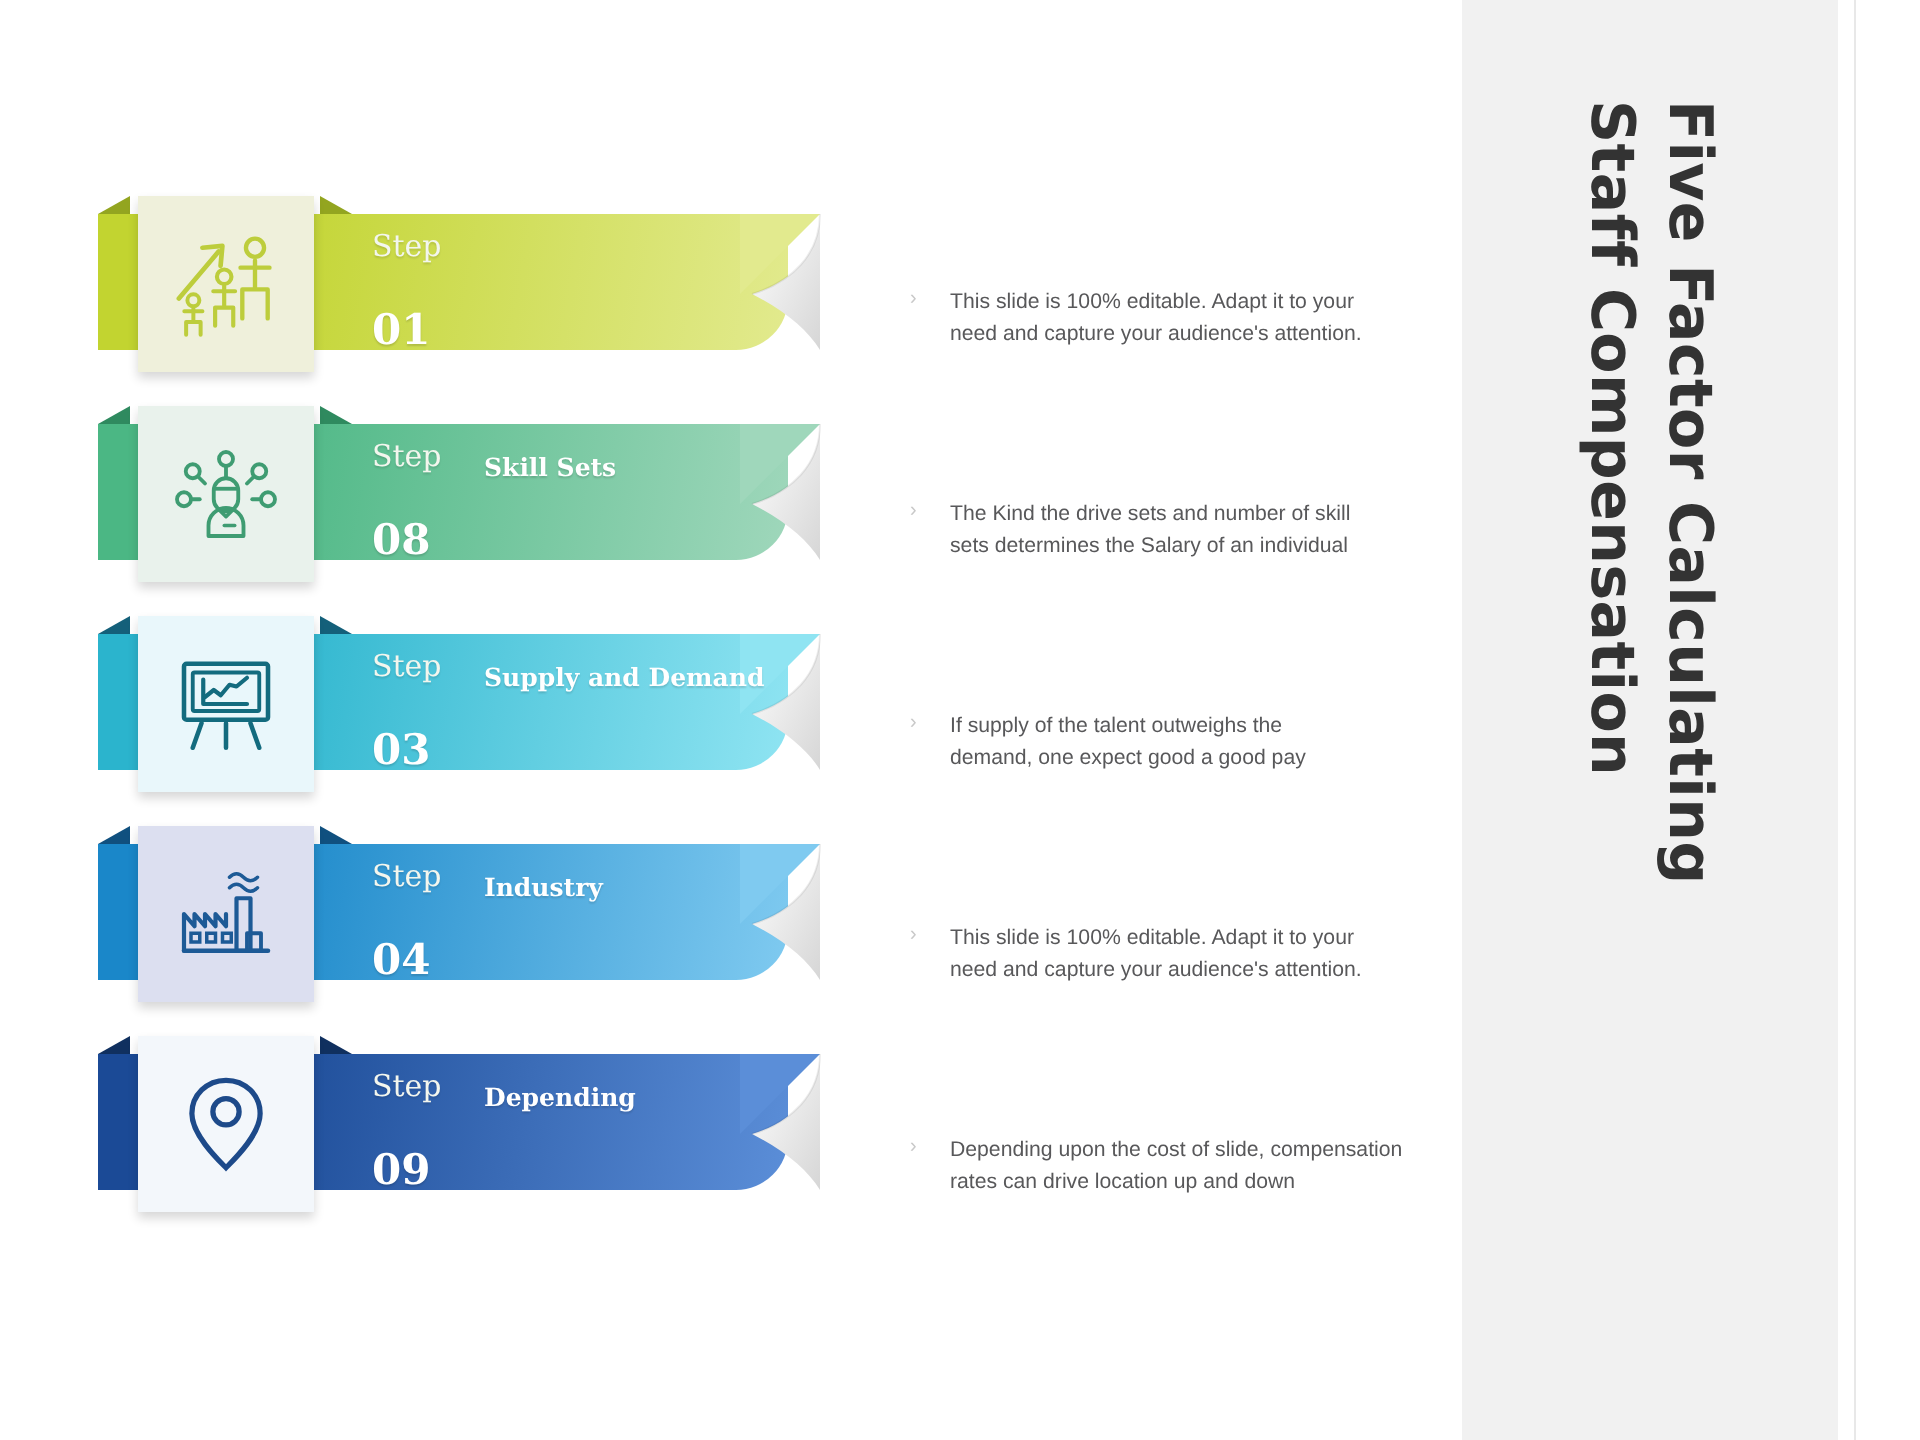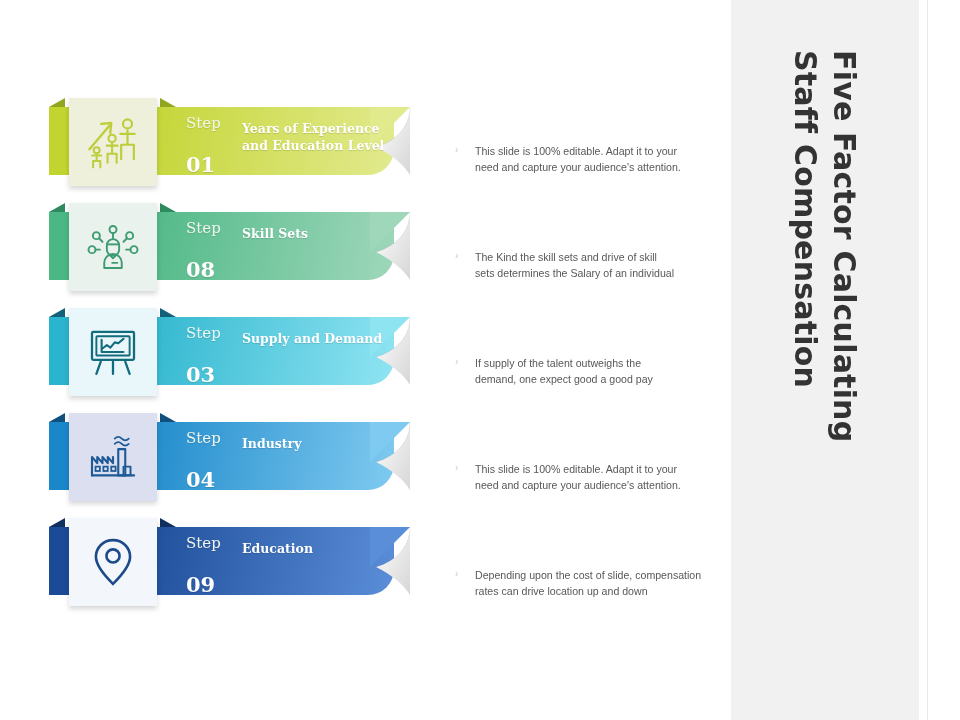--- a/index.html
+++ b/index.html
@@ -133,22 +133,20 @@
                 <stop offset="0%" stop-color="#ffffff"></stop>
                 <stop offset="100%" stop-color="#d6d6d6"></stop>
               </linearGradient>
             </defs>
             <path d="M0 0 L40 0 L0 40 Z" fill="#e2ea8e"></path>
             <path d="M40 0 C40 20 26 34 6 40 C22 48 34 58 40 68 Z" fill="url(#cg0)"></path>
             <path d="M40 0 C40 20 26 34 6 40" fill="none" stroke="rgba(0,0,0,0.07)" stroke-width="1"></path>
           </svg>
         <div class="step-label">Step</div>
         <div class="step-num">01</div>
-        <div class="step-title">Years of Experience
-and Education Level</div>
       </div>
       <div class="icon-card" id="ic0" style="background: rgb(239, 240, 219);">
         <svg width="58" height="58" viewBox="0 0 64 64" fill="none" id="sv0" stroke="#bdcd3c">
           <path d="M6 40 L28 14" stroke-width="2.6" stroke-linecap="round" stroke="#bdcd3c"></path>
           <path d="M19 12 L30 11 L29 22" stroke-width="2.6" stroke-linecap="round" stroke-linejoin="round" stroke="#bdcd3c"></path>
           <circle cx="48" cy="12" r="5" stroke-width="2.4" stroke="#bdcd3c"></circle>
           <path d="M48 19 v16 M40 23 h16 M41 35 v16 M55 35 v16 M41 35 h14" stroke-width="2.4" stroke-linecap="round" stroke="#bdcd3c"></path>
           <circle cx="31" cy="28" r="4" stroke-width="2.3" stroke="#bdcd3c"></circle>
           <path d="M31 33 v12 M25 36 h12 M26 45 v10 M36 45 v10 M26 45 h10" stroke-width="2.3" stroke-linecap="round" stroke="#bdcd3c"></path>
           <circle cx="14" cy="41" r="3.3" stroke-width="2.2" stroke="#bdcd3c"></circle>
@@ -275,40 +273,40 @@
                 <stop offset="0%" stop-color="#ffffff"></stop>
                 <stop offset="100%" stop-color="#d6d6d6"></stop>
               </linearGradient>
             </defs>
             <path d="M0 0 L40 0 L0 40 Z" fill="#5b8ed8"></path>
             <path d="M40 0 C40 20 26 34 6 40 C22 48 34 58 40 68 Z" fill="url(#cg4)"></path>
             <path d="M40 0 C40 20 26 34 6 40" fill="none" stroke="rgba(0,0,0,0.07)" stroke-width="1"></path>
           </svg>
         <div class="step-label">Step</div>
         <div class="step-num">09</div>
-        <div class="step-title">Education</div>
+        <div class="step-title">Depending</div>
       </div>
       <div class="icon-card" id="ic4" style="background: rgb(243, 247, 251);">
         <svg width="56" height="56" viewBox="0 0 64 64" fill="none" id="sv4" stroke="#1d4a8a">
           <path d="M32 7 C21 7 12.5 15.5 12.5 26 C12.5 38 27 52 32 57 C37 52 51.5 38 51.5 26 C51.5 15.5 43 7 32 7 Z" stroke-width="3" stroke="#1d4a8a"></path>
           <circle cx="32" cy="25" r="7.5" stroke-width="3" stroke="#1d4a8a"></circle>
         </svg>
       </div>
     </div>
   </div>
 
   <div>
     <div class="desc" style="top:143px;">
       <div class="bullet">›</div>
       <div class="txt">This slide is 100% editable. Adapt it to your
 need and capture your audience's attention.</div>
     </div>
     <div class="desc" style="top:249px;">
       <div class="bullet">›</div>
-      <div class="txt">The Kind the skill sets and drive of skill
+      <div class="txt">The Kind the drive sets and number of skill
 sets determines the Salary of an individual</div>
     </div>
     <div class="desc" style="top:355px;">
       <div class="bullet">›</div>
       <div class="txt">If supply of the talent outweighs the
 demand, one expect good a good pay</div>
     </div>
     <div class="desc" style="top:461px;">
       <div class="bullet">›</div>
       <div class="txt">This slide is 100% editable. Adapt it to your

